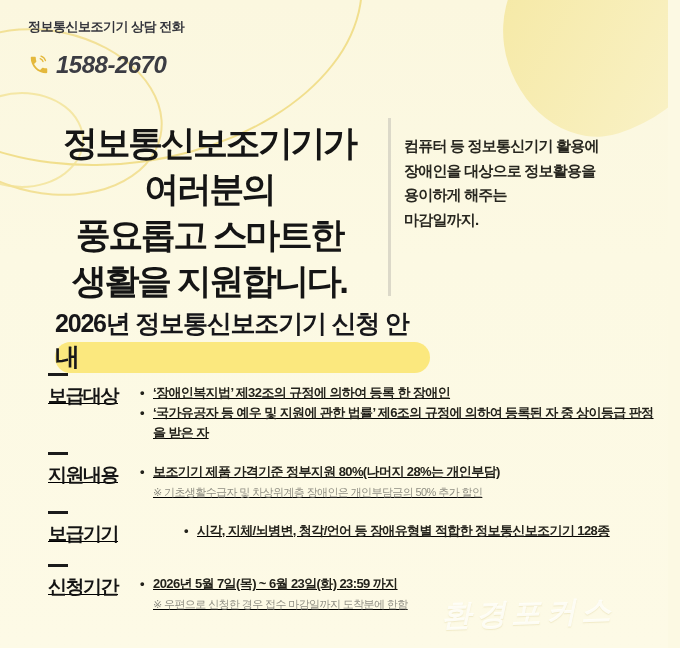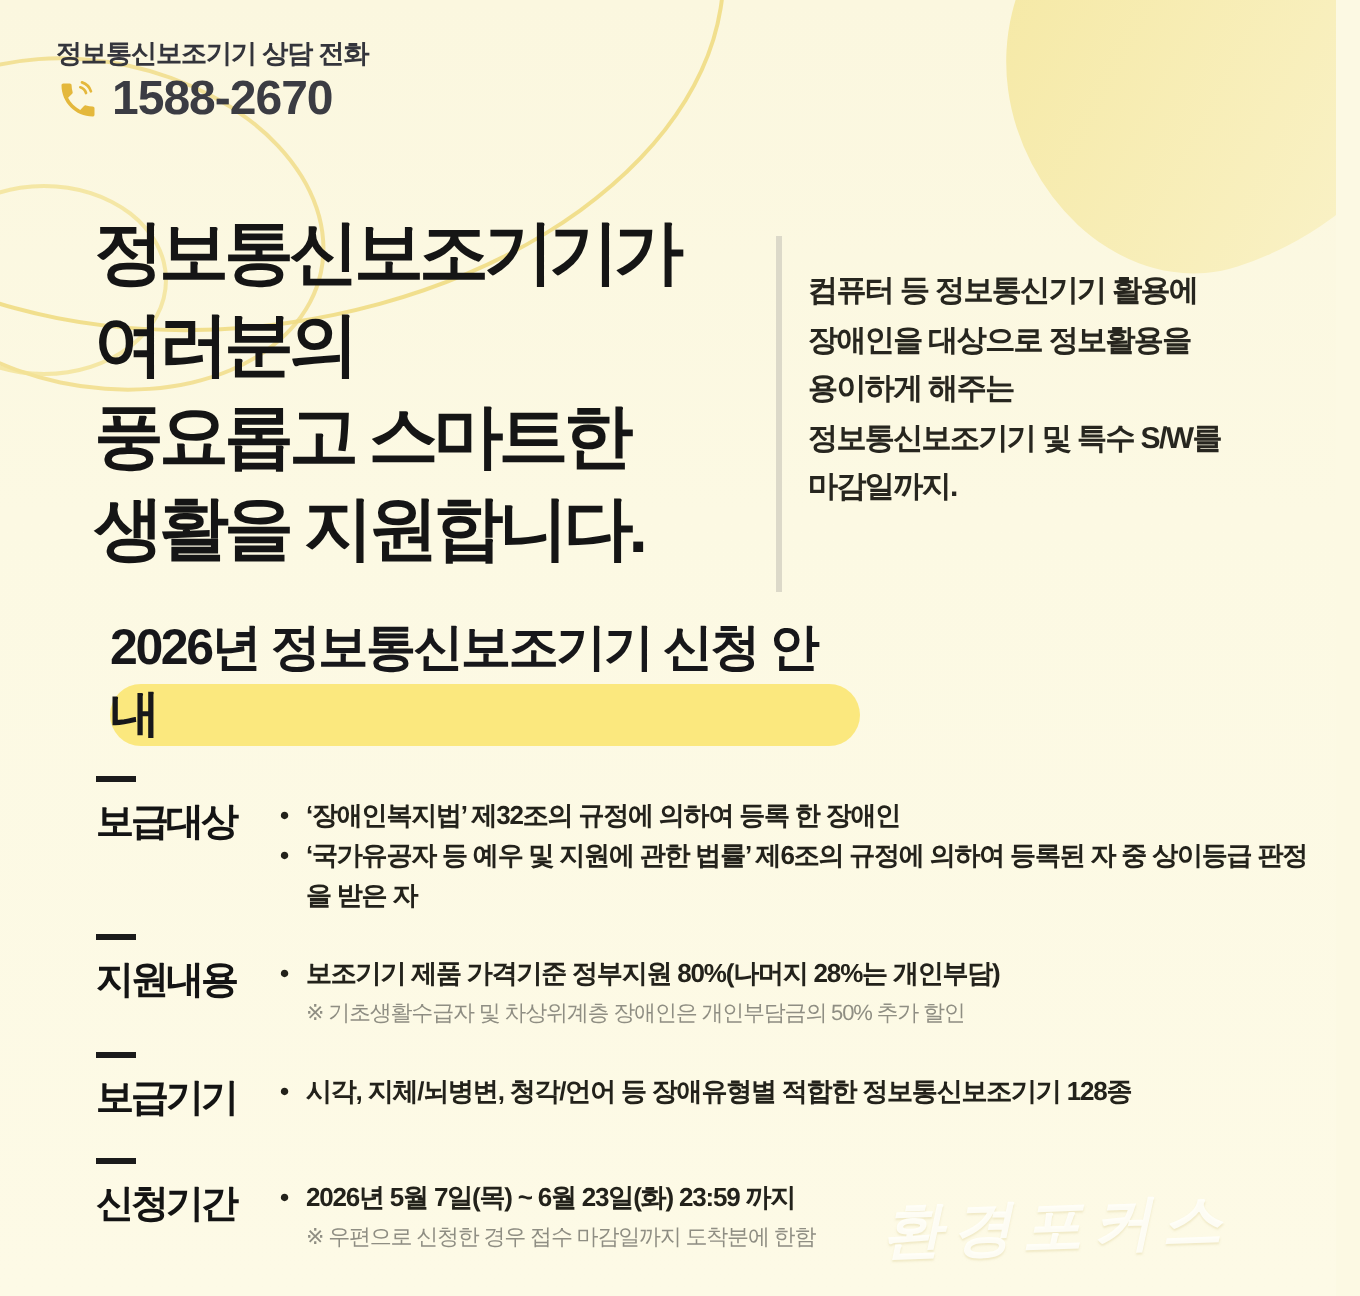--- a/index.html
+++ b/index.html
@@ -35,53 +35,53 @@
     right: -55px; top: -70px; width: 220px; height: 200px;
     background: linear-gradient(135deg, #F5E8A2 0%, #F9F1C4 80%);
     border-radius: 42% 58% 62% 38% / 50% 45% 55% 50%;
     transform: rotate(-18deg);
   }
   
   .contact { position: absolute; left: 28px; top: 18px; }
   .phone-label {
     font-size: 13px; font-weight: 700; color: #34353C; letter-spacing: -0.5px;
   }
-  .phone-row { display: flex; align-items: center; gap: 6px; margin-top: 0; }
+  .phone-row { display: flex; align-items: center; gap: 6px; margin-top: 15px; font-style: italic; }
   .phone-icon { width: 22px; height: 22px; display: inline-block; }
   .phone-number {
     font-size: 24px; font-weight: 800; color: #3B3C43; letter-spacing: -0.5px;
   }
   
   .hero-title {
-    position: absolute; left: 47px; top: 104px; margin: 0;
+    position: absolute; left: 47px; top: 104px; margin: 16px;
     font-size: 35px; line-height: 46px; font-weight: 800;
-    color: #151515; letter-spacing: -2.5px;
+    color: #151515; letter-spacing: -2.5px; text-align: center;
   }
   .hero-divider {
     position: absolute; left: 388px; top: 118px;
     width: 3px; height: 178px; background: #DCD9C9;
   }
   .hero-desc {
     position: absolute; left: 404px; top: 134px;
     font-size: 15px; line-height: 24.5px; font-weight: 700;
     color: #27261F; letter-spacing: -0.8px;
   }
   
   .badge {
     position: absolute; left: 55px; top: 342px;
     width: 375px; height: 31px;
     background: #FBE87E; border-radius: 17px;
     display: flex; align-items: flex-end; justify-content: center;
     font-size: 25px; font-weight: 800; color: #17171A; letter-spacing: -1.2px;
   }
   
-  .sections { position: absolute; left: 48px; top: 388px; width: 615px; }
+  .sections { position: absolute; left: 48px; top: 373px; width: 615px; text-decoration: underline; }
   .section-row { display: flex; align-items: flex-start; margin-bottom: 9px; }
   .section-row.last { margin-bottom: 0; }
-  .section-row.gap-lg { margin-bottom: 17px; }
+  .section-row.gap-lg { margin-bottom: 17px; gap: 44px; }
   .sec-label-col { width: 86px; flex-shrink: 0; }
   .sec-dash { width: 20px; height: 3px; background: #1B1B1B; margin-bottom: 7px; }
   .sec-label {
     font-size: 19px; font-weight: 800; color: #141414; letter-spacing: -1.5px;
   }
   .sec-content { flex: 1; padding-top: 10px; padding-left: 6px; }
   .bullet {
     position: relative; padding-left: 13px;
     font-size: 13px; line-height: 20px; font-weight: 700;
     color: #23221B; letter-spacing: -0.6px;
@@ -132,21 +132,20 @@
     <div>풍요롭고 스마트한</div>
     <div>생활을 지원합니다.</div>
   </h1>
 
   <div class="hero-divider"></div>
 
   <div class="hero-desc">
     <div>컴퓨터 등 정보통신기기 활용에</div>
     <div>장애인을 대상으로 정보활용을</div>
     <div>용이하게 해주는</div>
-    <div>정보통신보조기기 및 특수 S/W를</div>
     <div>마감일까지.</div>
   </div>
 
   <div class="badge">
     <span>2026년 정보통신보조기기 신청 안내</span>
   </div>
 
   <div class="sections">
 
     <div class="section-row">

